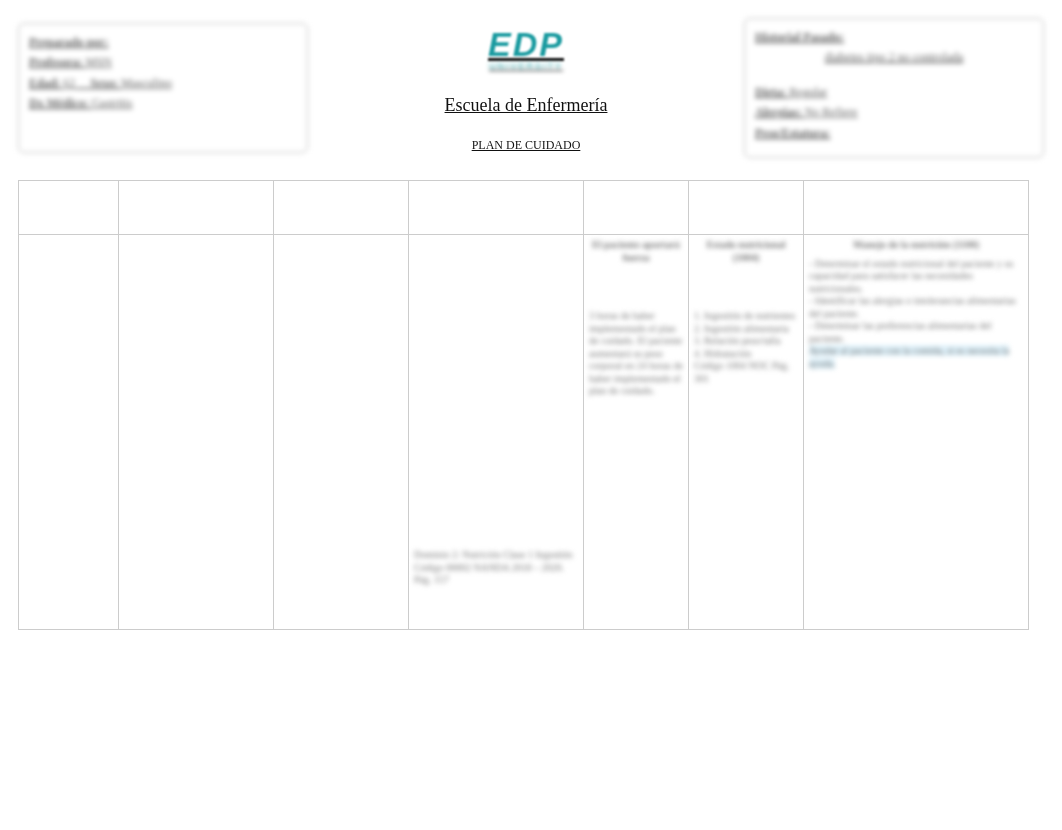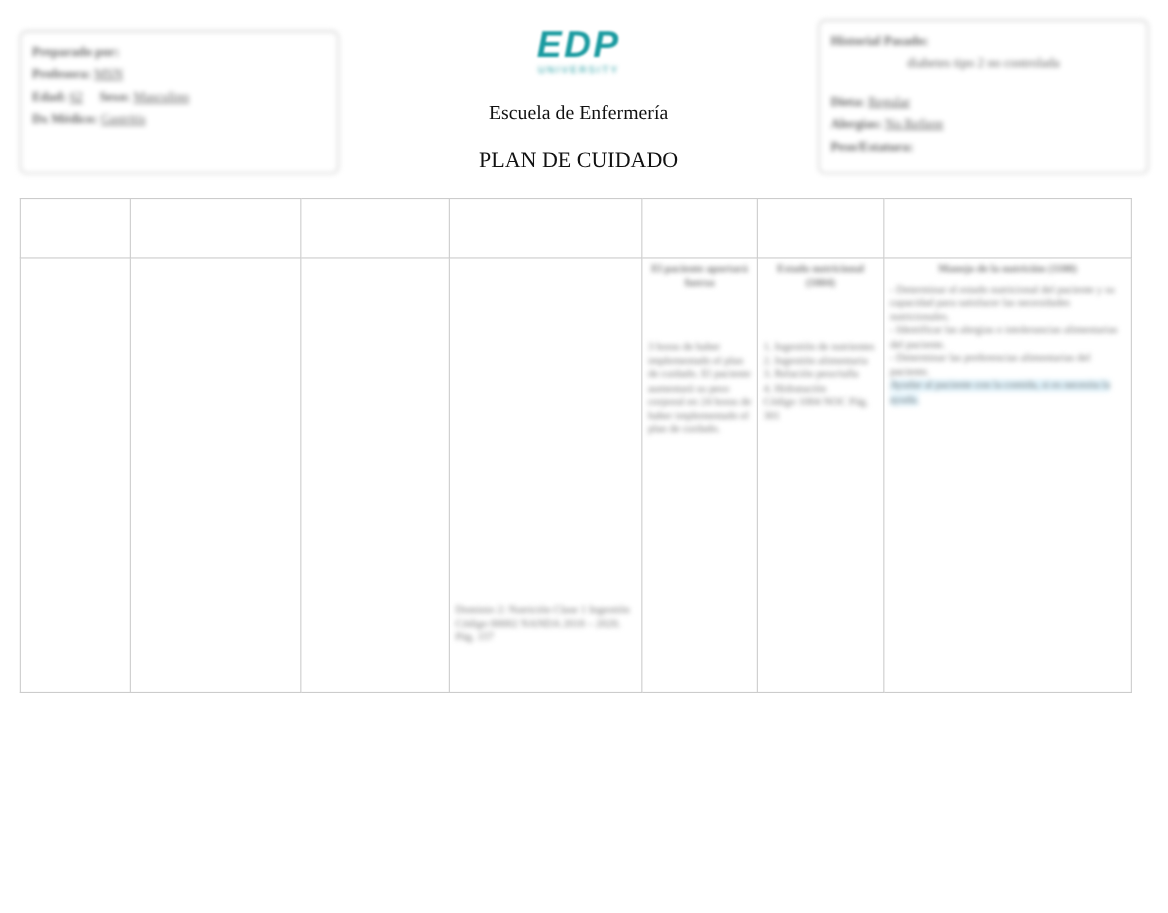--- a/index.html
+++ b/index.html
@@ -7,22 +7,23 @@
       font-family: "Times New Roman", serif;
       background: #fff;
       padding: 18px 18px 0 18px;
       width: 1062px;
       color: #111;
     }
 
     
     .hdr {
       display: flex;
-      align-items: flex-end;
+      align-items: center;
       gap: 20px;
+      text-decoration: underline;
     }
     .box {
       border: 1px solid #bbb;
       border-radius: 6px;
       padding: 8px 10px;
       font-size: 12px;
       line-height: 1.7;
       background: #fff;
       filter: blur(2.5px);
       color: #666;
@@ -49,21 +50,21 @@
       filter: blur(1px);
     }
     .logo-sub {
       font-family: Arial, Helvetica, sans-serif;
       font-size: 9px;
       letter-spacing: 2px;
       color: #1b9ba0;
       filter: blur(2px);
     }
     .school { font-size: 18px; margin-bottom: 22px; }
-    .title  { font-size: 20px; }
+    .title  { font-size: 12px; }
 
     .kv { display: inline; }
     .kv .k { font-weight: bold; }
     .kv .v { text-decoration: underline; }
 
     
     .careplan {
       margin-top: 22px;
       width: 1010px;
       border-collapse: collapse;

